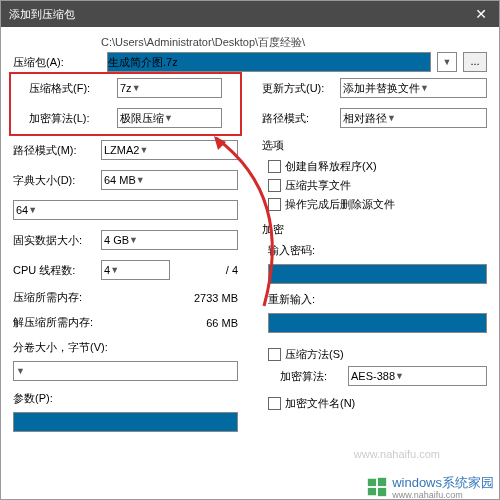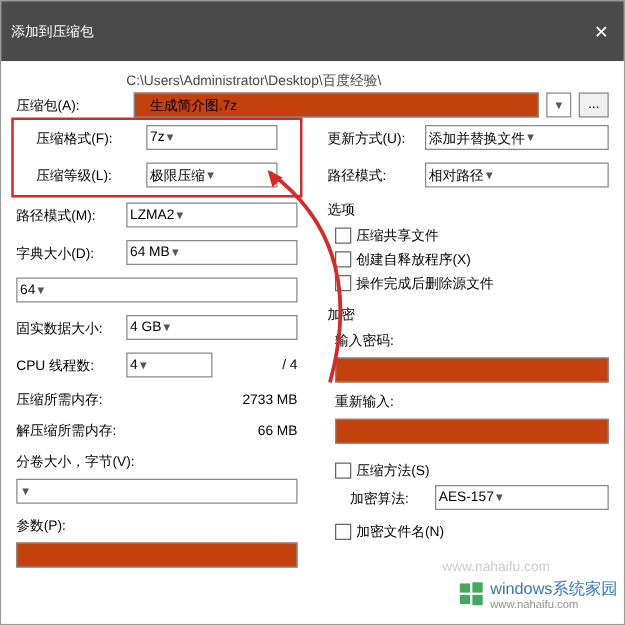--- a/index.html
+++ b/index.html
@@ -1,43 +1,43 @@
 <!DOCTYPE html>
 <html><head>
 <meta charset="utf-8">
 <style>
 *{box-sizing:border-box;margin:0;padding:0;font-family:"Microsoft YaHei",sans-serif;font-size:11px}
 body{background:#fff;width:500px;height:500px;overflow:hidden;position:relative}
 .window{width:500px;height:500px;background:#fff;border:1px solid #999;display:flex;flex-direction:column}
-.titlebar{background:#4a4a4a;color:#fff;padding:16px 8px;font-size:12px;display:flex;justify-content:space-between;align-items:center}
+.titlebar{background:#4a4a4a;color:#fff;padding:5px 8px;font-size:12px;display:flex;justify-content:space-between;align-items:center}
 .body{flex:1;padding:8px 12px;background:#fff;overflow:hidden}
 .row{display:flex;align-items:center;margin-bottom:6px;gap:6px}
 .lbl{width:88px;color:#000}
 .path{color:#444;font-size:11px;margin-left:88px;margin-bottom:2px}
-.txt{flex:1;border:1px solid #888;padding:2px 12px;height:20px;background:#c2410c}
+.txt{flex:1;border:1px solid #888;padding:2px 0;height:20px;background:#0369a1}
 .sel{border:1px solid #888;padding:1px 2px;height:20px;background:#fff;display:flex;align-items:center;justify-content:flex-start}
 .sel .arr{font-size:9px;color:#555}
 .btn-dots{width:24px;height:20px;border:1px solid #888;background:#f0f0f0;text-align:center;line-height:16px}
 .cols{display:flex;gap:24px;margin-top:4px}
 .col{flex:1}
 .col .row{margin-bottom:10px}
 .col .lbl{width:82px}
 .col .sel,.col .txt{flex:1}
 .static{width:52px;text-align:right;color:#000}
 .suffix{width:28px;text-align:left;color:#000}
 .grp{color:#000;margin-bottom:6px}
 .chk{display:flex;align-items:center;gap:4px;margin-bottom:4px;margin-left:6px}
 .chk .box{width:13px;height:13px;border:1px solid #666;background:#fff}
 .rcol .txt{width:100%;margin-bottom:8px}
 .highlight{border:2px solid #d42a2a;padding:4px 18px;margin:-6px -4px 4px -4px}
 .arrow{position:absolute;left:214px;top:136px;pointer-events:none}
 .arrow svg{overflow:visible}
 .footer{padding:8px;text-align:center;border-top:0}
 .btn{display:inline-block;border:1px solid #888;background:#f0f0f0;padding:3px 24px;margin:0 4px}
-.watermark{position:absolute;right:6px;bottom:12px;display:flex;align-items:center;gap:4px;opacity:.95}
+.watermark{position:absolute;right:6px;bottom:0;display:flex;align-items:center;gap:4px;opacity:.95}
 .wlogo{width:22px;height:22px}
 .wtext{font-size:13px;color:#2a6fb5}
 .wsub{font-size:9px;color:#888;margin-top:-2px}
 .wm2{position:absolute;right:60px;bottom:40px;font-size:11px;color:#ccc}
 .close-x{font-size:14px;padding:0 4px}
 </style>
 </head>
 <body>
 
 <div class="window">
@@ -61,21 +61,21 @@
       <div class="col">
         <div class="highlight">
           <div class="row">
             <span class="lbl">压缩格式(F):</span>
             <div class="sel" style="flex:1">
                 <span>7z</span>
                 <span class="arr">▼</span>
               </div>
           </div>
           <div class="row" style="margin-bottom:2px">
-            <span class="lbl">压缩等级(L):</span>
+            <span class="lbl">加密算法(L):</span>
             <div class="sel" style="flex:1">
                 <span>极限压缩</span>
                 <span class="arr">▼</span>
               </div>
           </div>
         </div>
         <div class="row">
           <span class="lbl">路径模式(M):</span>
           <div class="sel" style="flex:1">
               <span>LZMA2</span>
@@ -140,44 +140,44 @@
         <div class="row">
           <span class="lbl" style="width:72px">路径模式:</span>
           <div class="sel" style="flex:1">
               <span>相对路径</span>
               <span class="arr">▼</span>
             </div>
         </div>
         <div class="grp">选项</div>
         <div class="chk">
             <div class="box"></div>
+            <span>创建自释放程序(X)</span>
+          </div>
+        <div class="chk">
+            <div class="box"></div>
             <span>压缩共享文件</span>
-          </div>
-        <div class="chk">
-            <div class="box"></div>
-            <span>创建自释放程序(X)</span>
           </div>
         <div class="chk">
             <div class="box"></div>
             <span>操作完成后删除源文件</span>
           </div>
 
         <div class="grp" style="margin-top:10px">加密</div>
         <div class="grp" style="margin-left:6px">输入密码:</div>
         <input class="txt" style="margin-left: 6px; width: calc(100% - 6px);">
         <div class="grp" style="margin-left:6px">重新输入:</div>
         <input class="txt" style="margin-left: 6px; width: calc(100% - 6px);">
         <div class="chk" style="margin-top:6px">
             <div class="box"></div>
             <span>压缩方法(S)</span>
           </div>
         <div class="row" style="margin-left:18px">
           <span style="width:62px">加密算法:</span>
           <div class="sel" style="flex:1">
-              <span>AES-157</span>
+              <span>AES-388</span>
               <span class="arr">▼</span>
             </div>
         </div>
         <div class="chk">
             <div class="box"></div>
             <span>加密文件名(N)</span>
           </div>
       </div>
     </div>
   </div>

